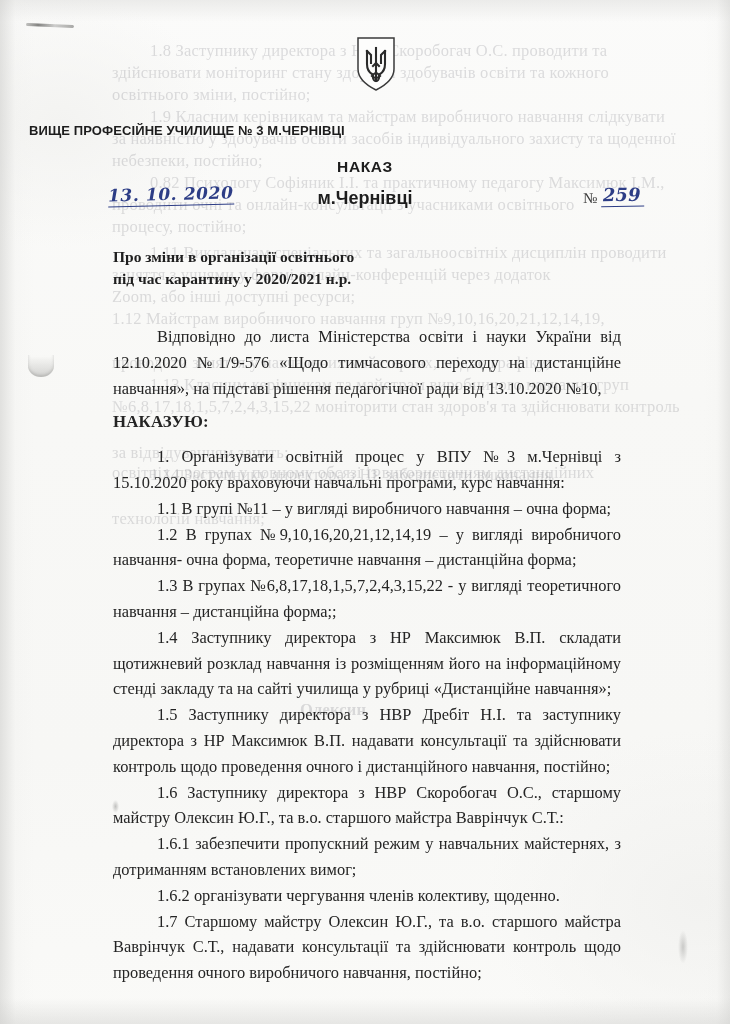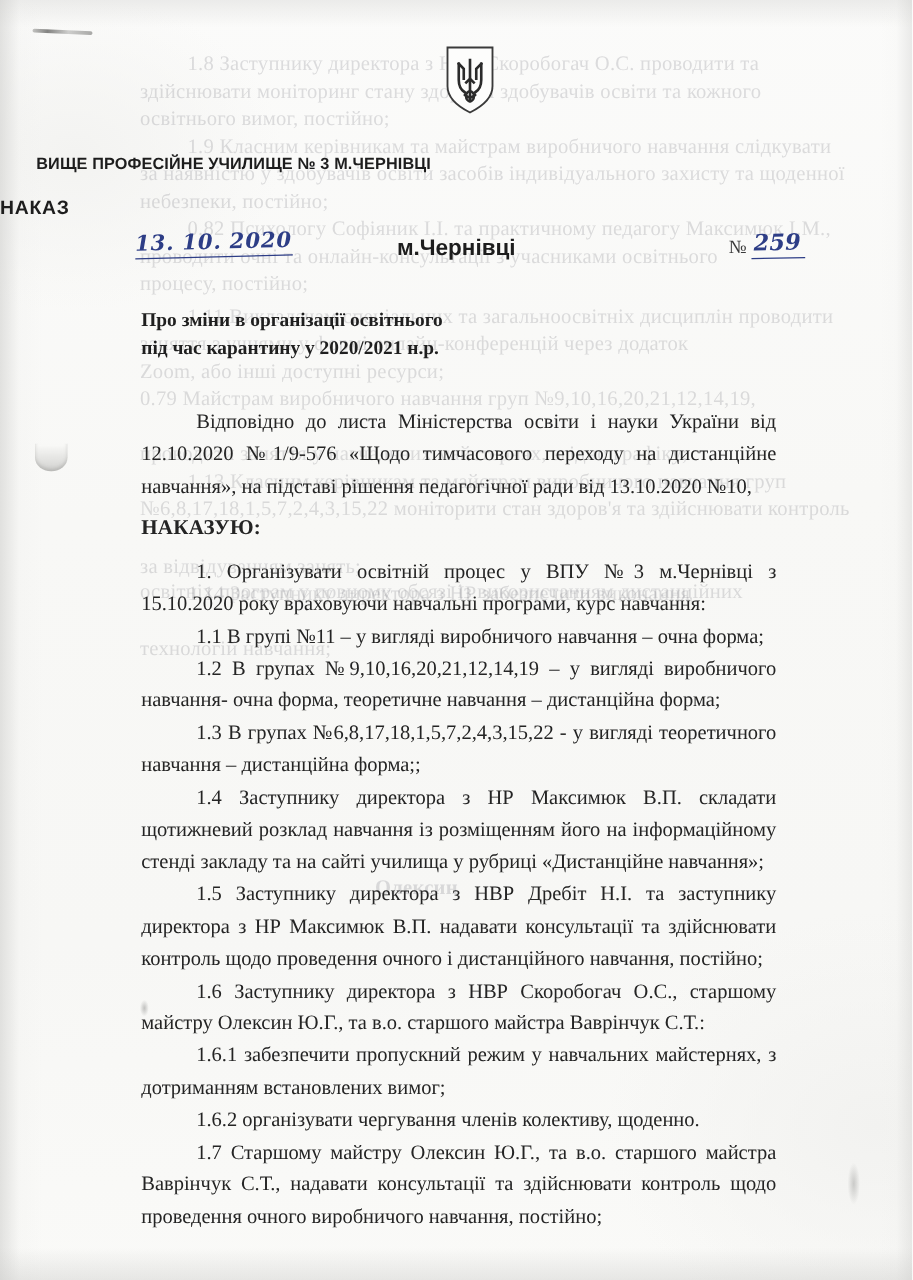--- a/index.html
+++ b/index.html
@@ -110,21 +110,21 @@
     font-weight: bold;
     font-size: 13px;
     letter-spacing: .1px;
     color: #1d1d1d;
     padding-left: 29px;
   }
   .doc-kind {
     position: absolute;
     left: 0; right: 0;
     top: 158px;
-    text-align: left;
+    text-align: center;
     font-family: "Liberation Sans", "DejaVu Sans", sans-serif;
     font-weight: bold;
     font-size: 15.5px;
     letter-spacing: .6px;
     color: #1d1d1d;
   }
   .city {
     position: absolute;
     left: 0; right: 0;
     top: 188px;
@@ -215,31 +215,31 @@
   .gap-xs { height: 3px; }
 </style>
 </head>
 <body>
 
 <div class="page">
 
   <div class="ghost-layer" id="ghost-layer">
       <div class="ghost-line" style="top: 38px; left: 150px;">1.8  Заступнику  директора  з  НВР  Скоробогач  О.С.  проводити  та</div>
       <div class="ghost-line" style="top: 60px; left: 112px;">здійснювати моніторинг стану здоров'я  здобувачів освіти  та  кожного</div>
-      <div class="ghost-line" style="top: 82px; left: 112px;">освітнього  вимог, постійно;</div>
+      <div class="ghost-line" style="top: 82px; left: 112px;">освітнього  зміни, постійно;</div>
       <div class="ghost-line" style="top: 104px; left: 150px;">1.9 Класним керівникам та майстрам виробничого навчання слідкувати</div>
       <div class="ghost-line" style="top: 126px; left: 112px; font-family: Liberation Serif, serif;">за наявністю у здобувачів освіти засобів індивідуального захисту та щоденної</div>
       <div class="ghost-line" style="top: 148px; left: 112px; text-align: right;">небезпеки, постійно;</div>
       <div class="ghost-line" style="top: 170px; left: 150px;">0.82 Психологу Софіяник І.І. та практичному педагогу Максимюк І.М.,</div>
       <div class="ghost-line" style="top: 192px; left: 112px;">проводити  очні  та  онлайн-консультації  з  учасниками  освітнього</div>
       <div class="ghost-line" style="top: 214px; left: 112px;">процесу, постійно;</div>
       <div class="ghost-line" style="top: 240px; left: 150px;">1.11 Викладачам спеціальних та загальноосвітніх дисциплін проводити</div>
       <div class="ghost-line" style="top: 262px; left: 112px;">заняття з учнями у формі  онлайн-конференцій через додаток</div>
       <div class="ghost-line" style="top: 284px; left: 112px;">Zoom, або інші доступні ресурси;</div>
-      <div class="ghost-line" style="top: 306px; left: 112px;">0.79 Майстрам виробничого навчання груп №9,10,16,20,21,12,14,19,</div>
+      <div class="ghost-line" style="top: 306px; left: 112px;">1.12 Майстрам виробничого навчання груп №9,10,16,20,21,12,14,19,</div>
       <div class="ghost-line" style="top: 350px; left: 112px;">проводити заняття у навчальних майстернях, згідно графіку;</div>
       <div class="ghost-line" style="top: 372px; left: 150px;">1.13  Класним  керівникам  та  майстрам  виробничого  навчання  груп</div>
       <div class="ghost-line" style="top: 394px; left: 112px;">№6,8,17,18,1,5,7,2,4,3,15,22 моніторити стан здоров'я та здійснювати контроль</div>
       <div class="ghost-line" style="top: 440px; left: 112px;">за відвідуванням занять;</div>
       <div class="ghost-line" style="top: 462px; left: 150px;">1.14   Заступнику  директора  з  НР  забезпечити  виконання</div>
       <div class="ghost-line" style="top: 460px; left: 112px;">освітніх програм у повному обсязі із використанням дистанційних</div>
       <div class="ghost-line" style="top: 506px; left: 112px;">технологій навчання;</div>
       <div class="ghost-line" style="top: 697px; left: 300px; font-weight: bold;">Олексин</div>
     </div>
 

